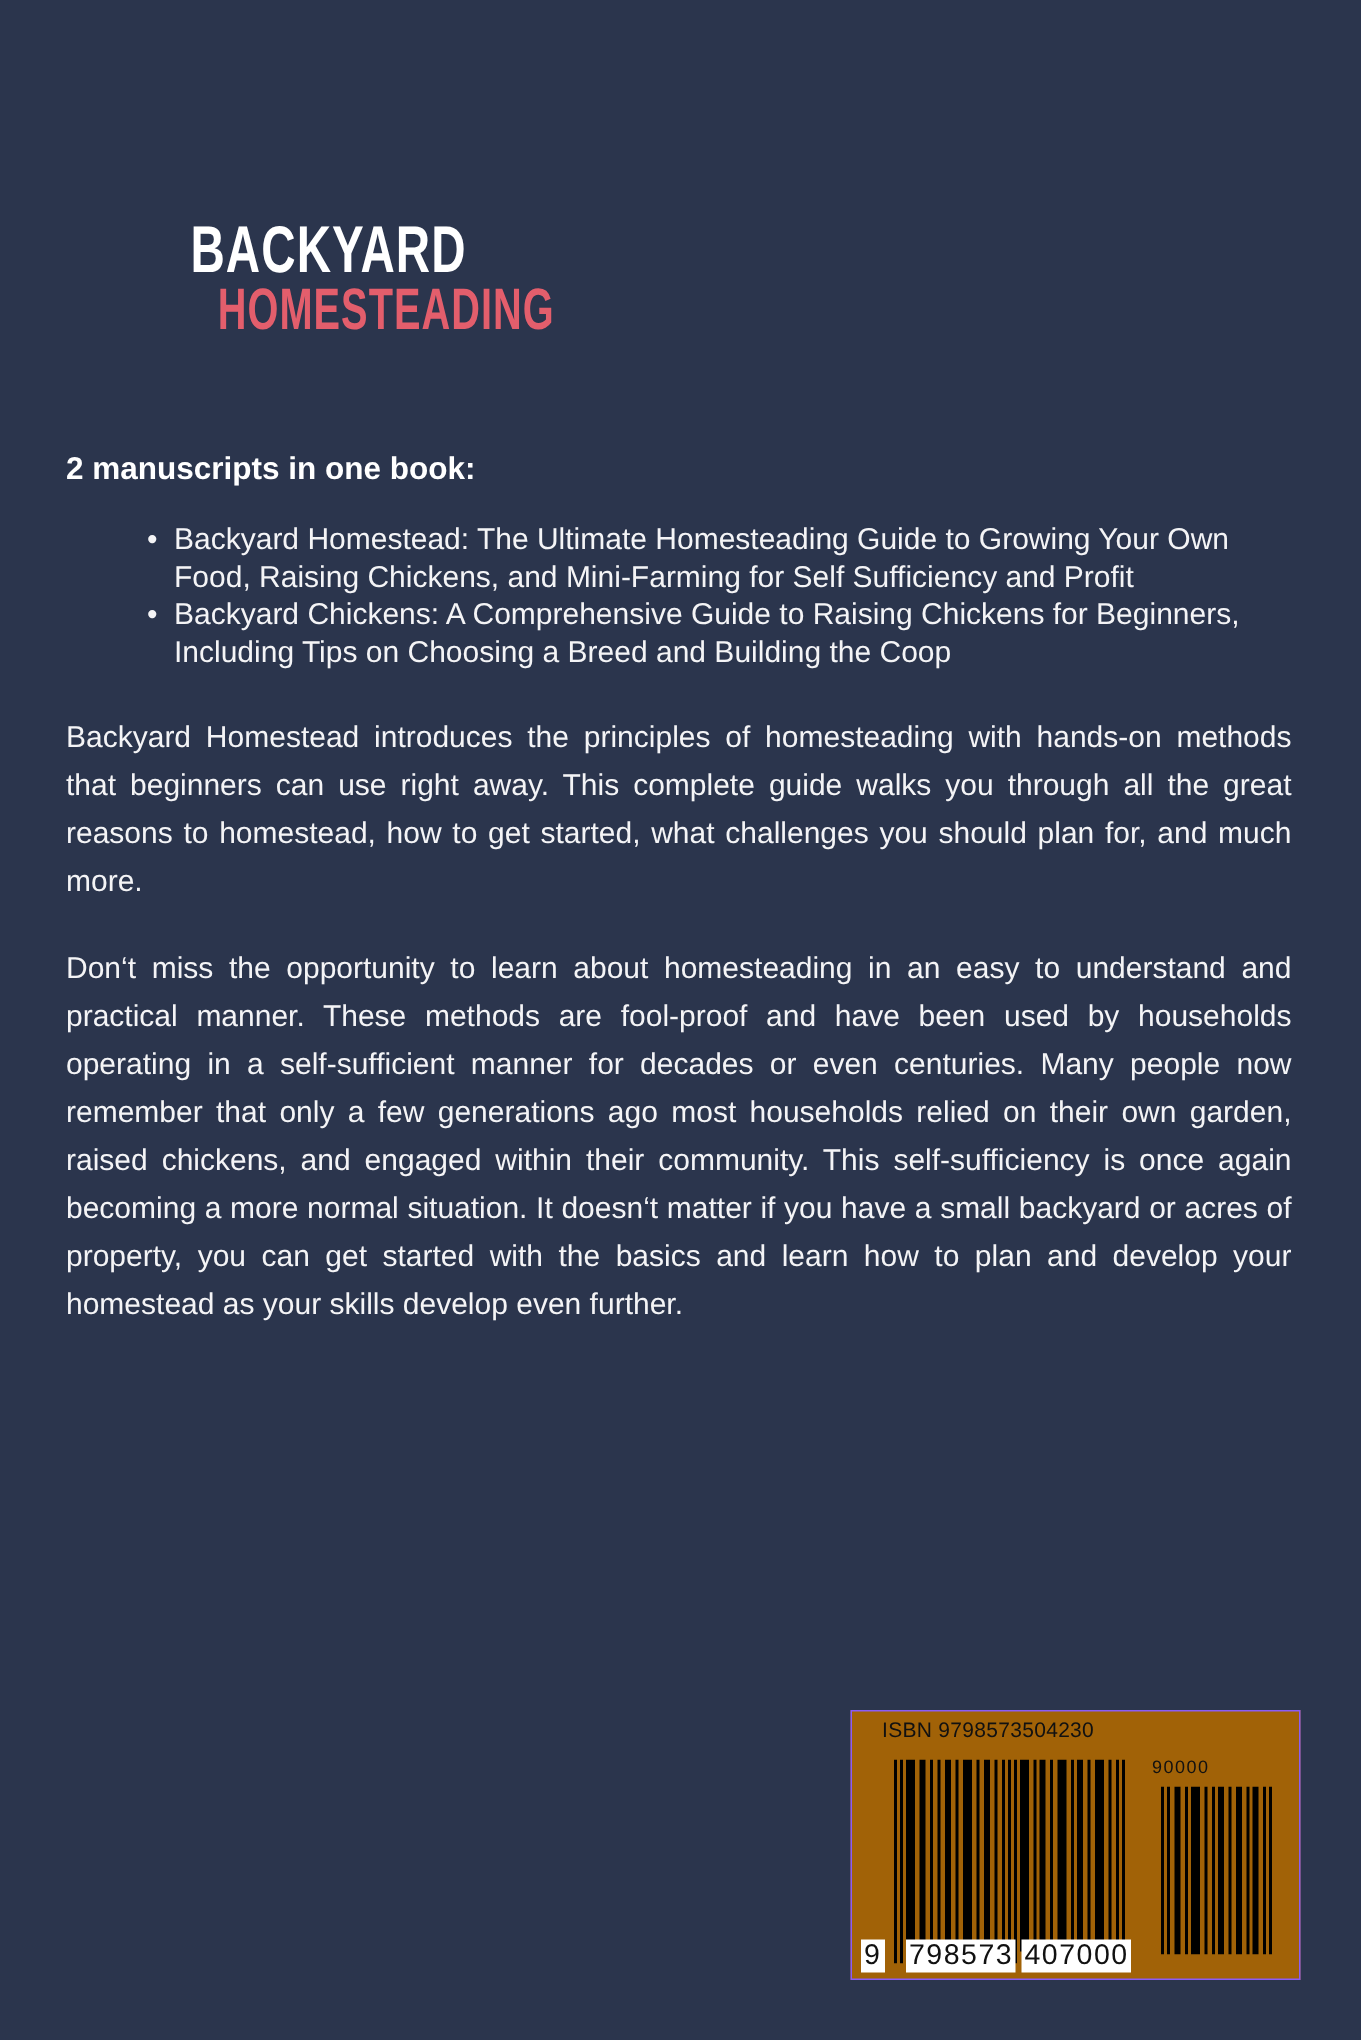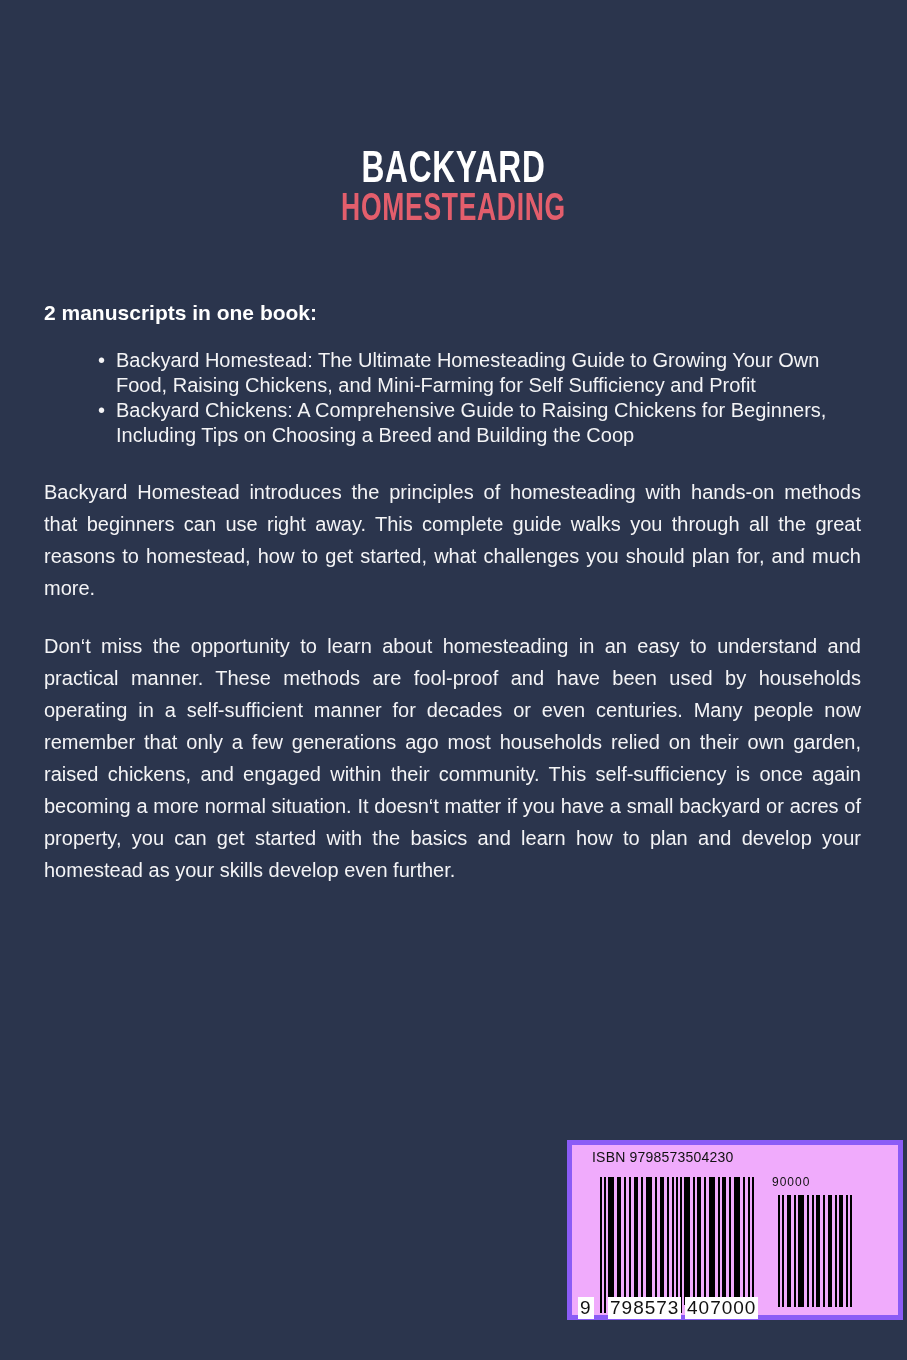--- a/index.html
+++ b/index.html
@@ -6,21 +6,20 @@
   body {
     width: 907px; height: 1360px;
     background: #2b354d;
     position: relative;
     overflow: hidden;
     font-family: "Liberation Sans", sans-serif;
     color: #f4f4f6;
   }
   .title-block {
     position: absolute; left: 0; top: 145px; width: 907px;
-    text-align: center;
   }
   .title-1 {
     font-family: "Liberation Sans", sans-serif;
     font-weight: bold;
     font-size: 44px;
     line-height: 44px;
     color: #ffffff;
     transform: scaleX(0.72);
     letter-spacing: 1px;
     display: block;
@@ -62,23 +61,23 @@
   p.body-para {
     font-size: 20px;
     line-height: 32px;
     margin: 0 0 26px 0;
     text-align: justify;
     text-align-last: left;
   }
   .barcode-box {
     position: absolute;
     left: 567px; top: 1140px;
-    width: 336px; height: 180px;
-    background: #f0abfc;
-    border: 5px solid #8b5cf6;
+    width: 300px; height: 180px;
+    background: #a16207;
+    border: 1px solid #8b5cf6;
     box-sizing: border-box;
     color: #111;
   }
   .isbn-label {
     position: absolute; left: 20px; top: 4px;
     font-size: 14px; letter-spacing: 0.2px; color: #111;
   }
   .price-code {
     position: absolute; left: 200px; top: 30px;
     font-size: 12px; letter-spacing: 1px; color: #111;

